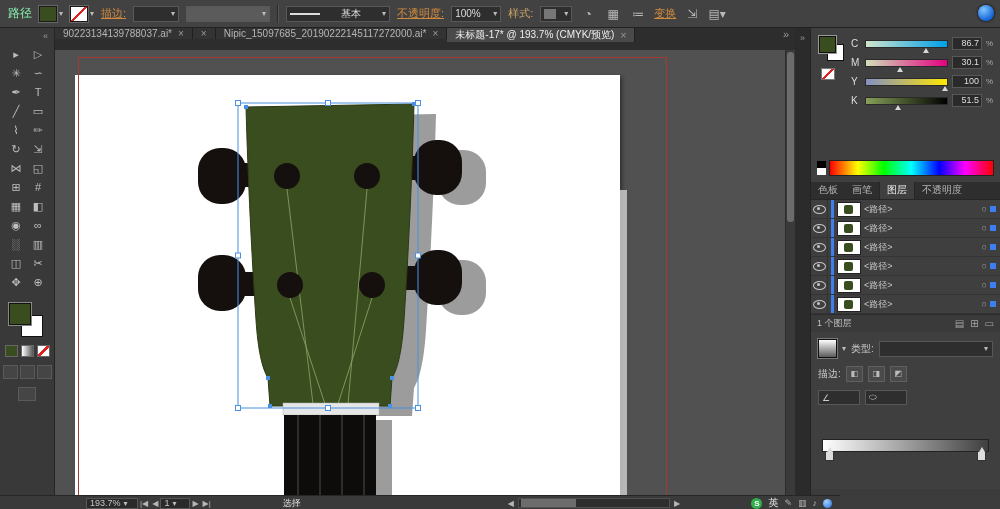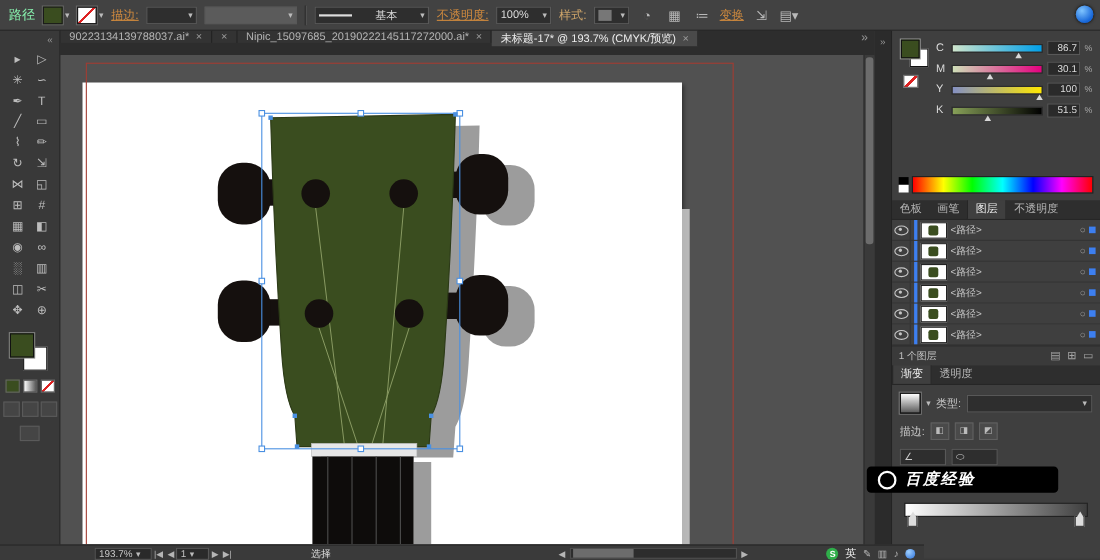--- a/index.html
+++ b/index.html
@@ -498,24 +498,20 @@
       <div class="lfooter">
         <span>1 个图层</span>
         <span class="ficons">
           <span>▤</span>
           <span>⊞</span>
           <span>▭</span>
         </span>
       </div>
     </div>
 
-    <div class="ptabs">
-      <span class="ptab active">渐变</span>
-      <span class="ptab">透明度</span>
-    </div>
     <div class="panel-body gp-body" style="height:150px">
       <div class="gp-row">
         <span class="gthumb"></span>
         <span class="dd">▾</span>
         <span class="gp-lbl">类型:</span>
         <span class="gsel">
             <span class="dd">▾</span>
           </span>
       </div>
       <div class="gp-row">
@@ -528,24 +524,20 @@
         <span class="anglebox">∠</span>
         <span class="anglebox">⬭</span>
       </div>
       <div class="ramp">
         <span class="stop s0"></span>
         <span class="stop s1"></span>
       </div>
     </div>
   </div>
 
-  <div class="watermark">
-    <span class="wm-logo"></span>
-    <span class="wm-text">百度经验</span>
-  </div>
 
   <div class="statusbar">
     <span style="width:86px"></span>
     <span class="sb-box" style="width:52px">
       <span>193.7%</span>
         <span class="dd">▾</span>
     </span>
     <span class="sb-ico">|◀</span>
     <span class="sb-ico">◀</span>
     <span class="sb-box" style="width:30px">

